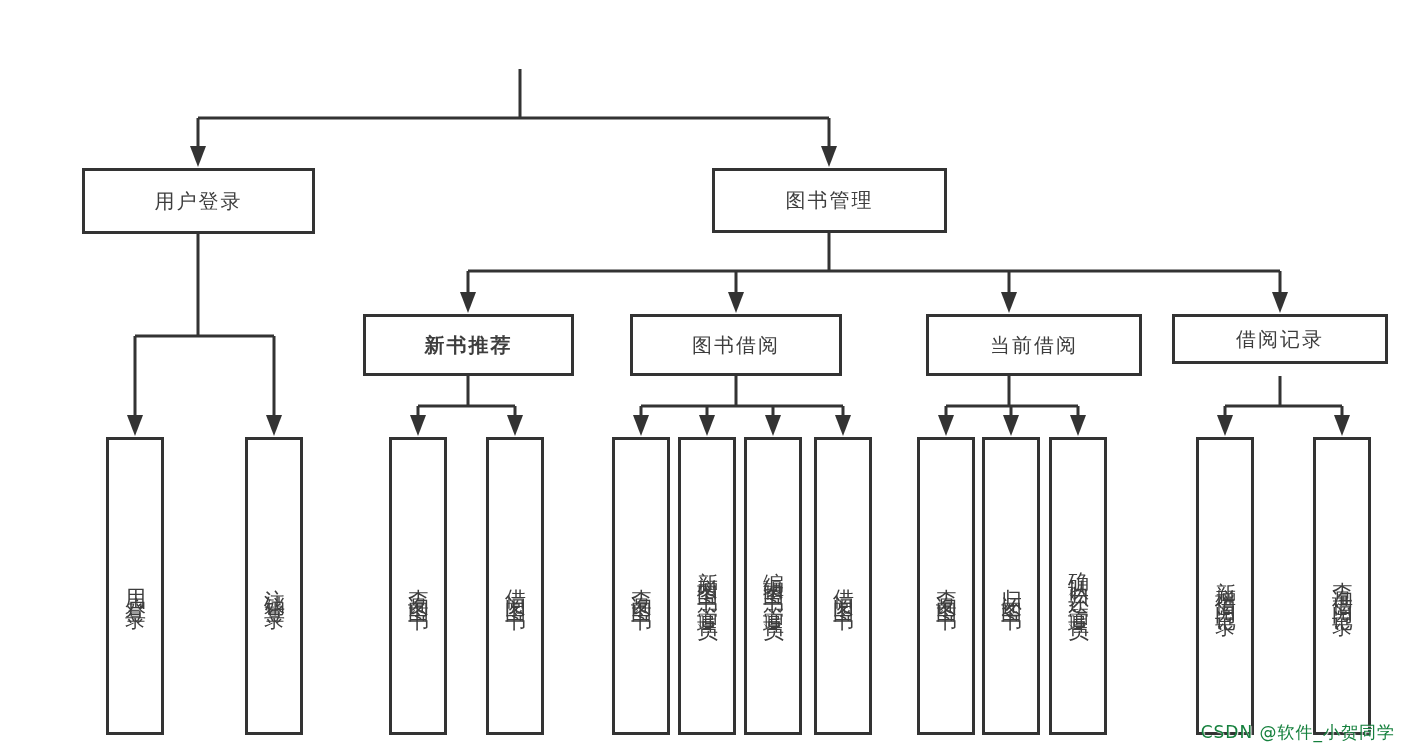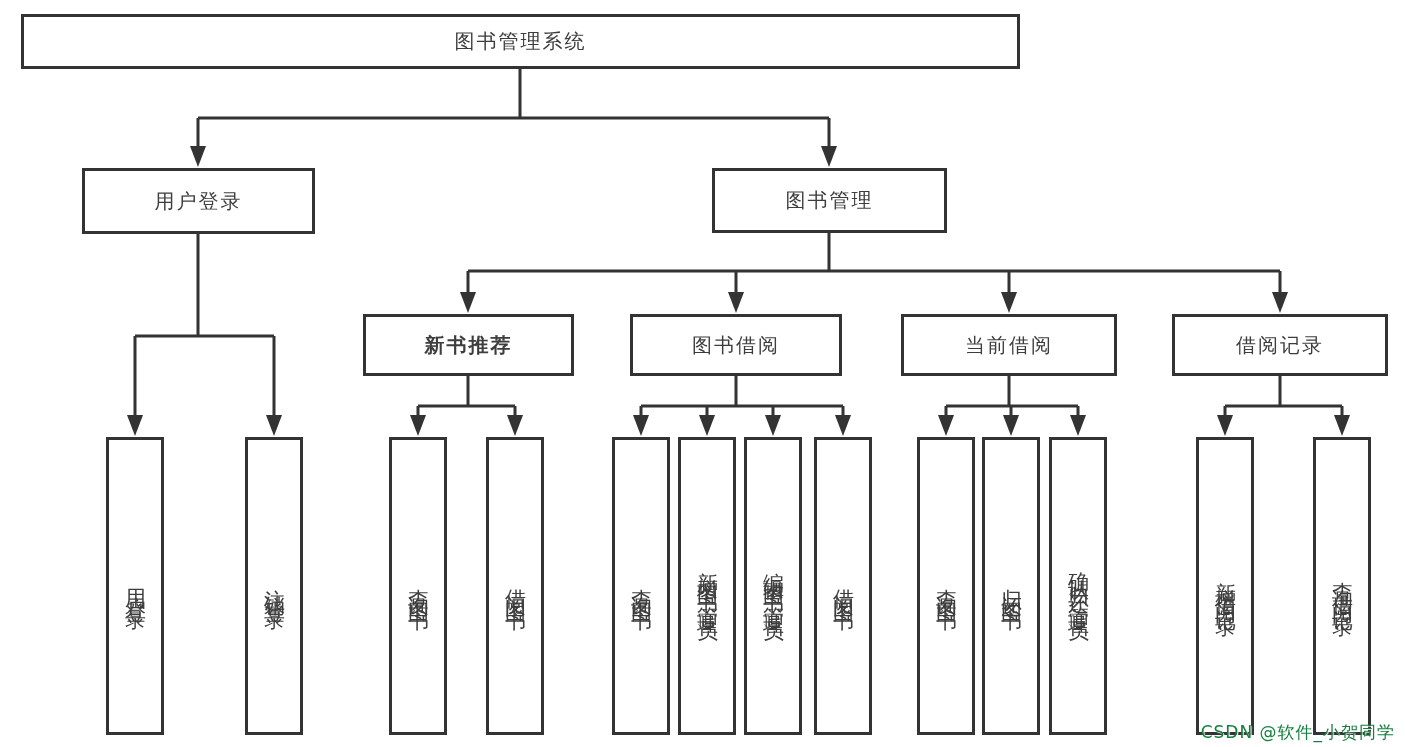--- a/index.html
+++ b/index.html
@@ -56,41 +56,38 @@
       <polygon points="765,415 781,415 773,436"></polygon>
       <polygon points="835,415 851,415 843,436"></polygon>
       <polygon points="938,415 954,415 946,436"></polygon>
       <polygon points="1003,415 1019,415 1011,436"></polygon>
       <polygon points="1070,415 1086,415 1078,436"></polygon>
       <polygon points="1217,415 1233,415 1225,436"></polygon>
       <polygon points="1334,415 1350,415 1342,436"></polygon>
     </g>
   </svg>
 
-  <div class="box h" style="left:21px; top:14px; width:999px; height:55px;">
-    <span>图书管理系统</span>
-  </div>
 
   <div class="box h" style="left:82px; top:168px; width:233px; height:66px;">
     <span>用户登录</span>
   </div>
   <div class="box h" style="left:712px; top:168px; width:235px; height:65px;">
     <span>图书管理</span>
   </div>
 
   <div class="box h" style="left:363px; top:314px; width:211px; height:62px;font-weight:bold;">
     <span>新书推荐</span>
   </div>
   <div class="box h" style="left:630px; top:314px; width:212px; height:62px;font-family:Liberation Mono, monospace;">
     <span>图书借阅</span>
   </div>
-  <div class="box h" style="left:901px; top:314px; width:216px; height:62px;">
+  <div class="box h" style="left:926px; top:314px; width:216px; height:62px;">
     <span>当前借阅</span>
   </div>
-  <div class="box h" style="left:1172px; top:314px; width:216px; height:62px;">
+  <div class="box h" style="left:1172px; top:314px; width:216px; height:50px;">
     <span>借阅记录</span>
   </div>
 
   <div class="box v" style="left:106px; top:437px; width:58px; height:298px;">
     <span>用户登录</span>
   </div>
   <div class="box v" style="left:245px; top:437px; width:58px; height:298px;">
     <span>注销登录</span>
   </div>
 

